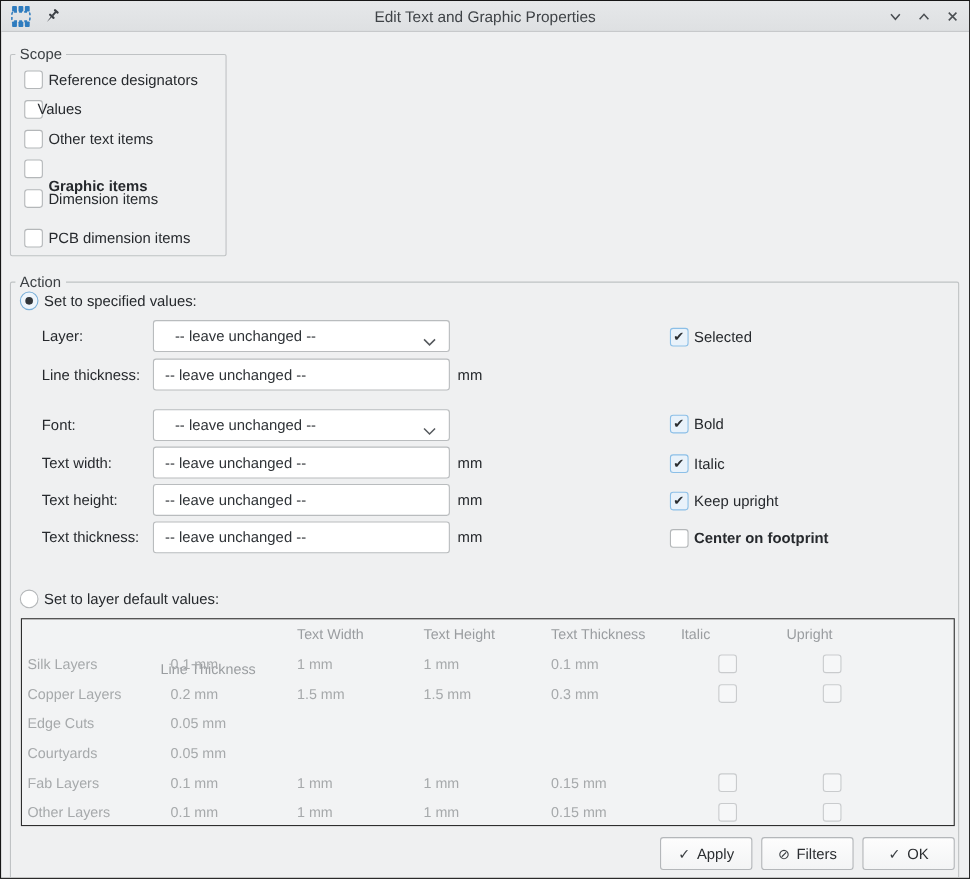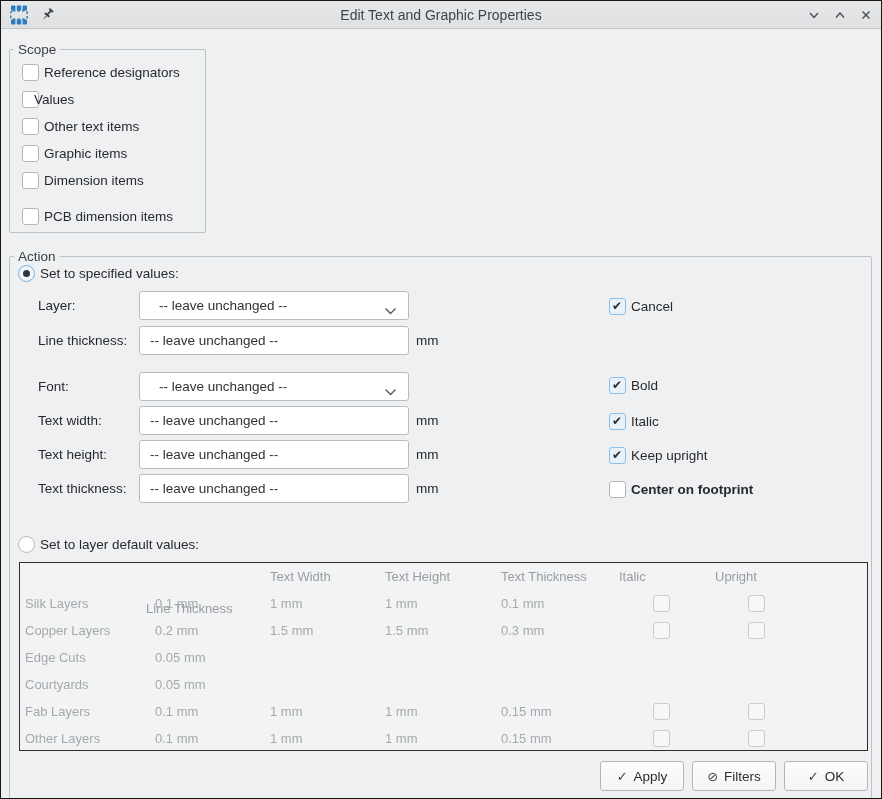--- a/index.html
+++ b/index.html
@@ -131,21 +131,21 @@
   <div class="group" style="left:8px;top:48px;width:197px;height:184px;">
     <span class="legend">Scope</span>
     <div id="scope-items"></div>
   <span class="checkbox" style="left: 12px; top: 14px;"></span>
       <span class="lbl" style="left: 34px; top: 14px;">Reference designators</span>
       <span class="checkbox" style="left: 12px; top: 41px;"></span>
       <span class="lbl" style="left: 24px; top: 41px;">Values</span>
       <span class="checkbox" style="left: 12px; top: 68px;"></span>
       <span class="lbl" style="left: 34px; top: 68px;">Other text items</span>
       <span class="checkbox" style="left: 12px; top: 95px;"></span>
-      <span class="lbl" style="left: 34px; top: 95px;">Graphic items</span>
+      <span class="lbl" style="left: 34px; top: 111px; font-weight: bold;">Graphic items</span>
       <span class="checkbox" style="left: 12px; top: 122px;"></span>
       <span class="lbl" style="left: 34px; top: 122px;">Dimension items</span>
       <span class="checkbox" style="left: 12px; top: 158px;"></span>
       <span class="lbl" style="left: 34px; top: 158px;">PCB dimension items</span>
     </div>
 
 
   <div class="group" style="left:8px;top:255px;width:863px;height:610px;">
     <span class="legend">Action</span>
 
@@ -155,21 +155,21 @@
     <span class="lbl" style="left:28px;top:40px;">Layer:</span>
     <div class="combo" style="left:129px;top:34px;width:270px;padding-left:19px;">
       <span>-- leave unchanged --</span>
       <span class="chev">
         <svg width="13" height="8" viewBox="0 0 13 8">
             <polyline points="1.5,1.5 6.5,6.5 11.5,1.5" fill="none" stroke="#55595d" stroke-width="1.4"></polyline>
           </svg>
       </span>
     </div>
     <span class="checkbox on" style="left:599px;top:41px;"></span>
-    <span class="lbl" style="left:621px;top:41px;">Cancel</span>
+    <span class="lbl" style="left:621px;top:41px;">Selected</span>
 
     <span class="lbl" style="left:28px;top:75px;">Line thickness:</span>
     <div class="field" style="left:129px;top:69px;width:270px;">
       <span>-- leave unchanged --</span>
     </div>
     <span class="lbl" style="left:406px;top:75px;">mm</span>
 
     <span class="lbl" style="left:28px;top:121px;">Font:</span>
     <div class="combo" style="left:129px;top:115px;width:270px;padding-left:19px;">
       <span>-- leave unchanged --</span>

